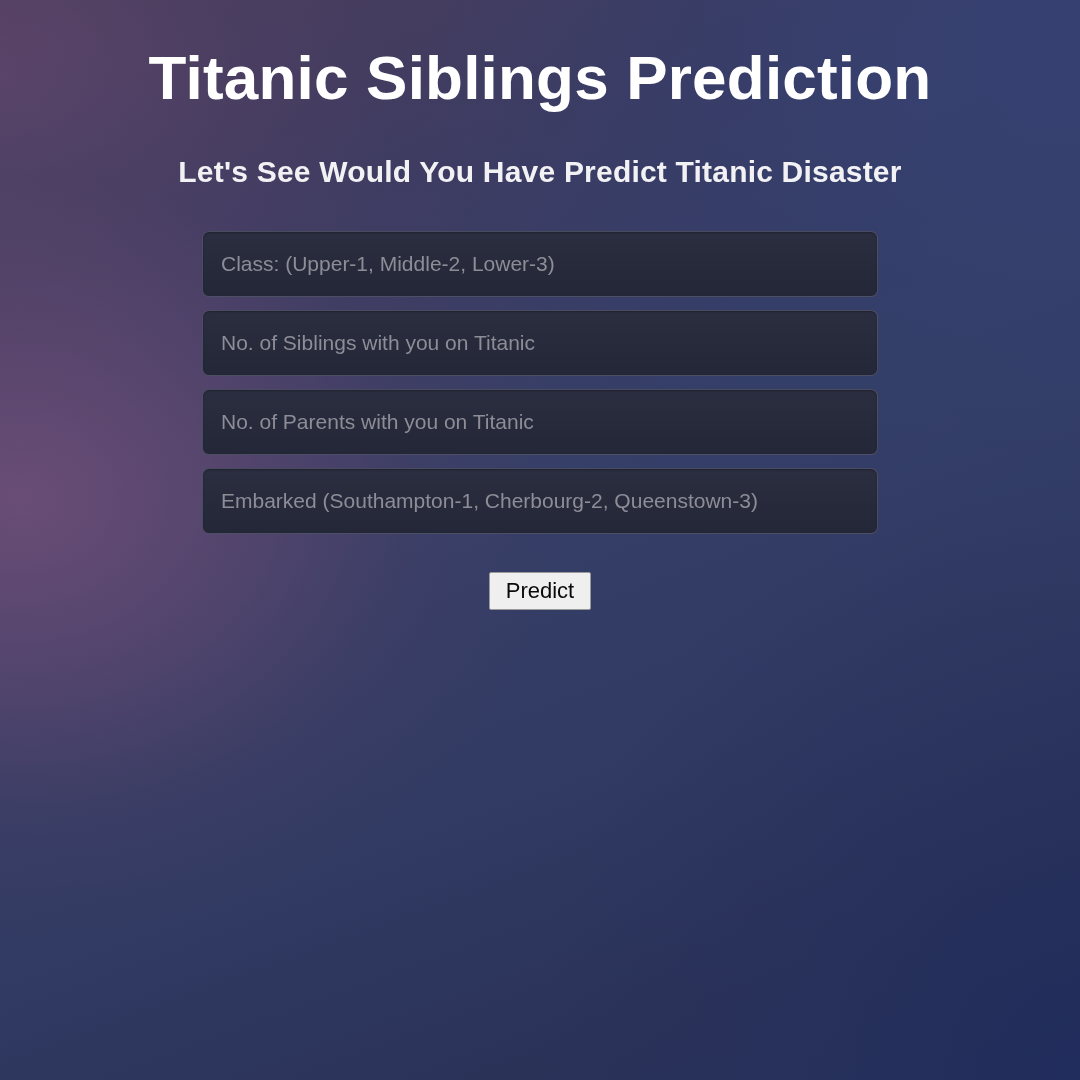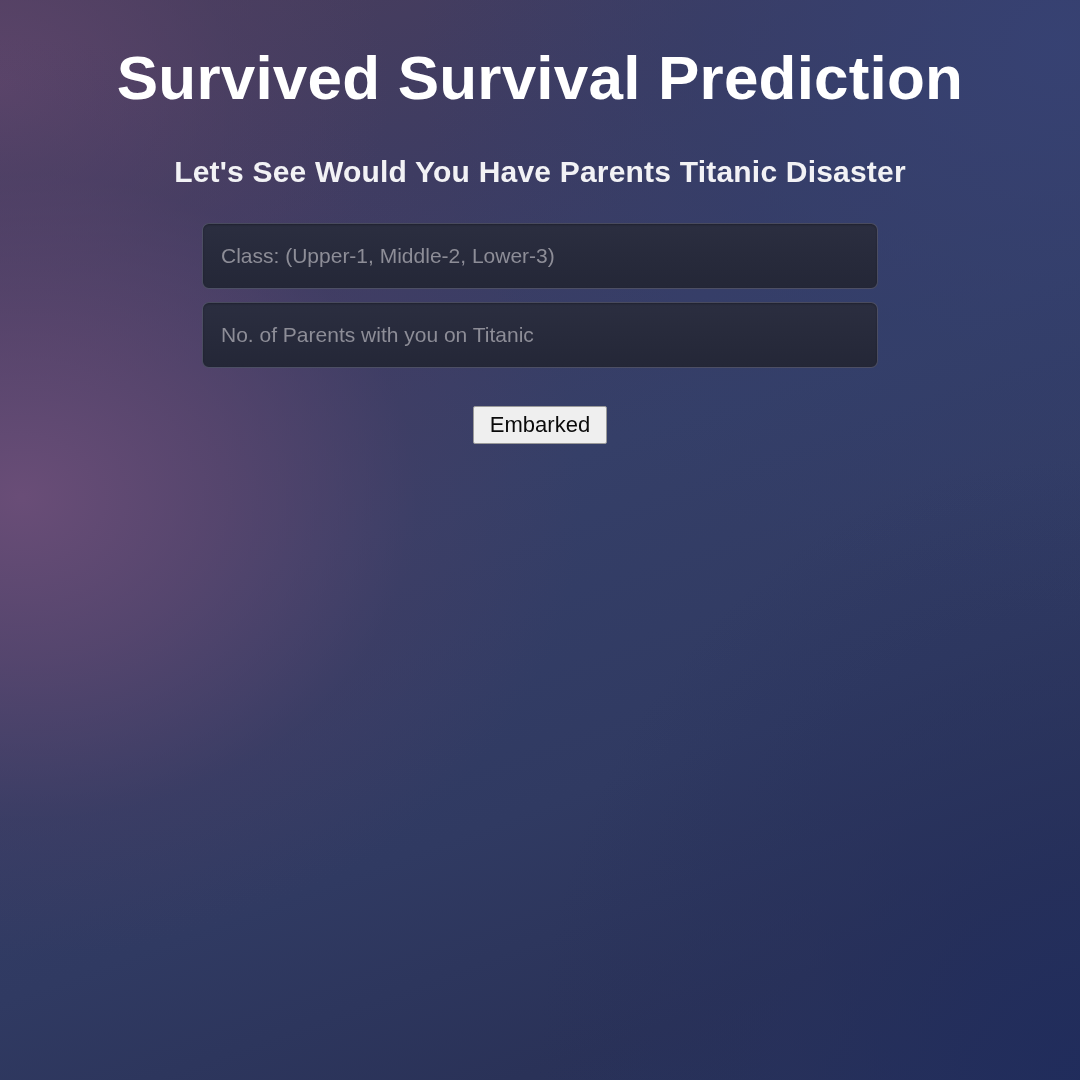--- a/index.html
+++ b/index.html
@@ -48,21 +48,21 @@
     text-align: center;
     color: #f2f2f5;
     font-size: 30px;
     font-weight: bold;
     line-height: 1.38;
     letter-spacing: 0.2px;
   }
 
   .form {
     width: 676px;
-    margin: 0 auto;
+    margin: 8px auto;
     padding-top: 31px;
   }
 
   .field {
     display: block;
     width: 676px;
     height: 66px;
     margin-bottom: 13px;
     padding: 0 18px;
     border: 1px solid rgba(150, 150, 175, 0.33);
@@ -100,34 +100,36 @@
     font-size: 22px;
     line-height: 24px;
     cursor: pointer;
   }
 </style>
 </head>
 <body>
 
 <div class="page">
 
-  <h1 class="title">Survived Survival Prediction</h1>
+  <h1 class="title">Titanic Siblings Prediction</h1>
 
-  <h2 class="subtitle">Let's See Would You Have Parents Titanic Disaster</h2>
+  <h2 class="subtitle">Let's See Would You Have Predict Titanic Disaster</h2>
 
   <form class="form">
 
     <input class="field" type="text" placeholder="Class: (Upper-1, Middle-2, Lower-3)" style="">
 
 
 
+    <input class="field" type="text" placeholder="No. of Siblings with you on Titanic" style="">
 
     <input class="field" type="text" placeholder="No. of Parents with you on Titanic" style="">
 
 
+    <input class="field" type="text" placeholder="Embarked (Southampton-1, Cherbourg-2, Queenstown-3)" style="">
 
     <div class="actions">
-      <button type="submit" class="predict-btn">Embarked</button>
+      <button type="submit" class="predict-btn">Predict</button>
     </div>
 
   </form>
 
 </div>
 
 </body></html>

